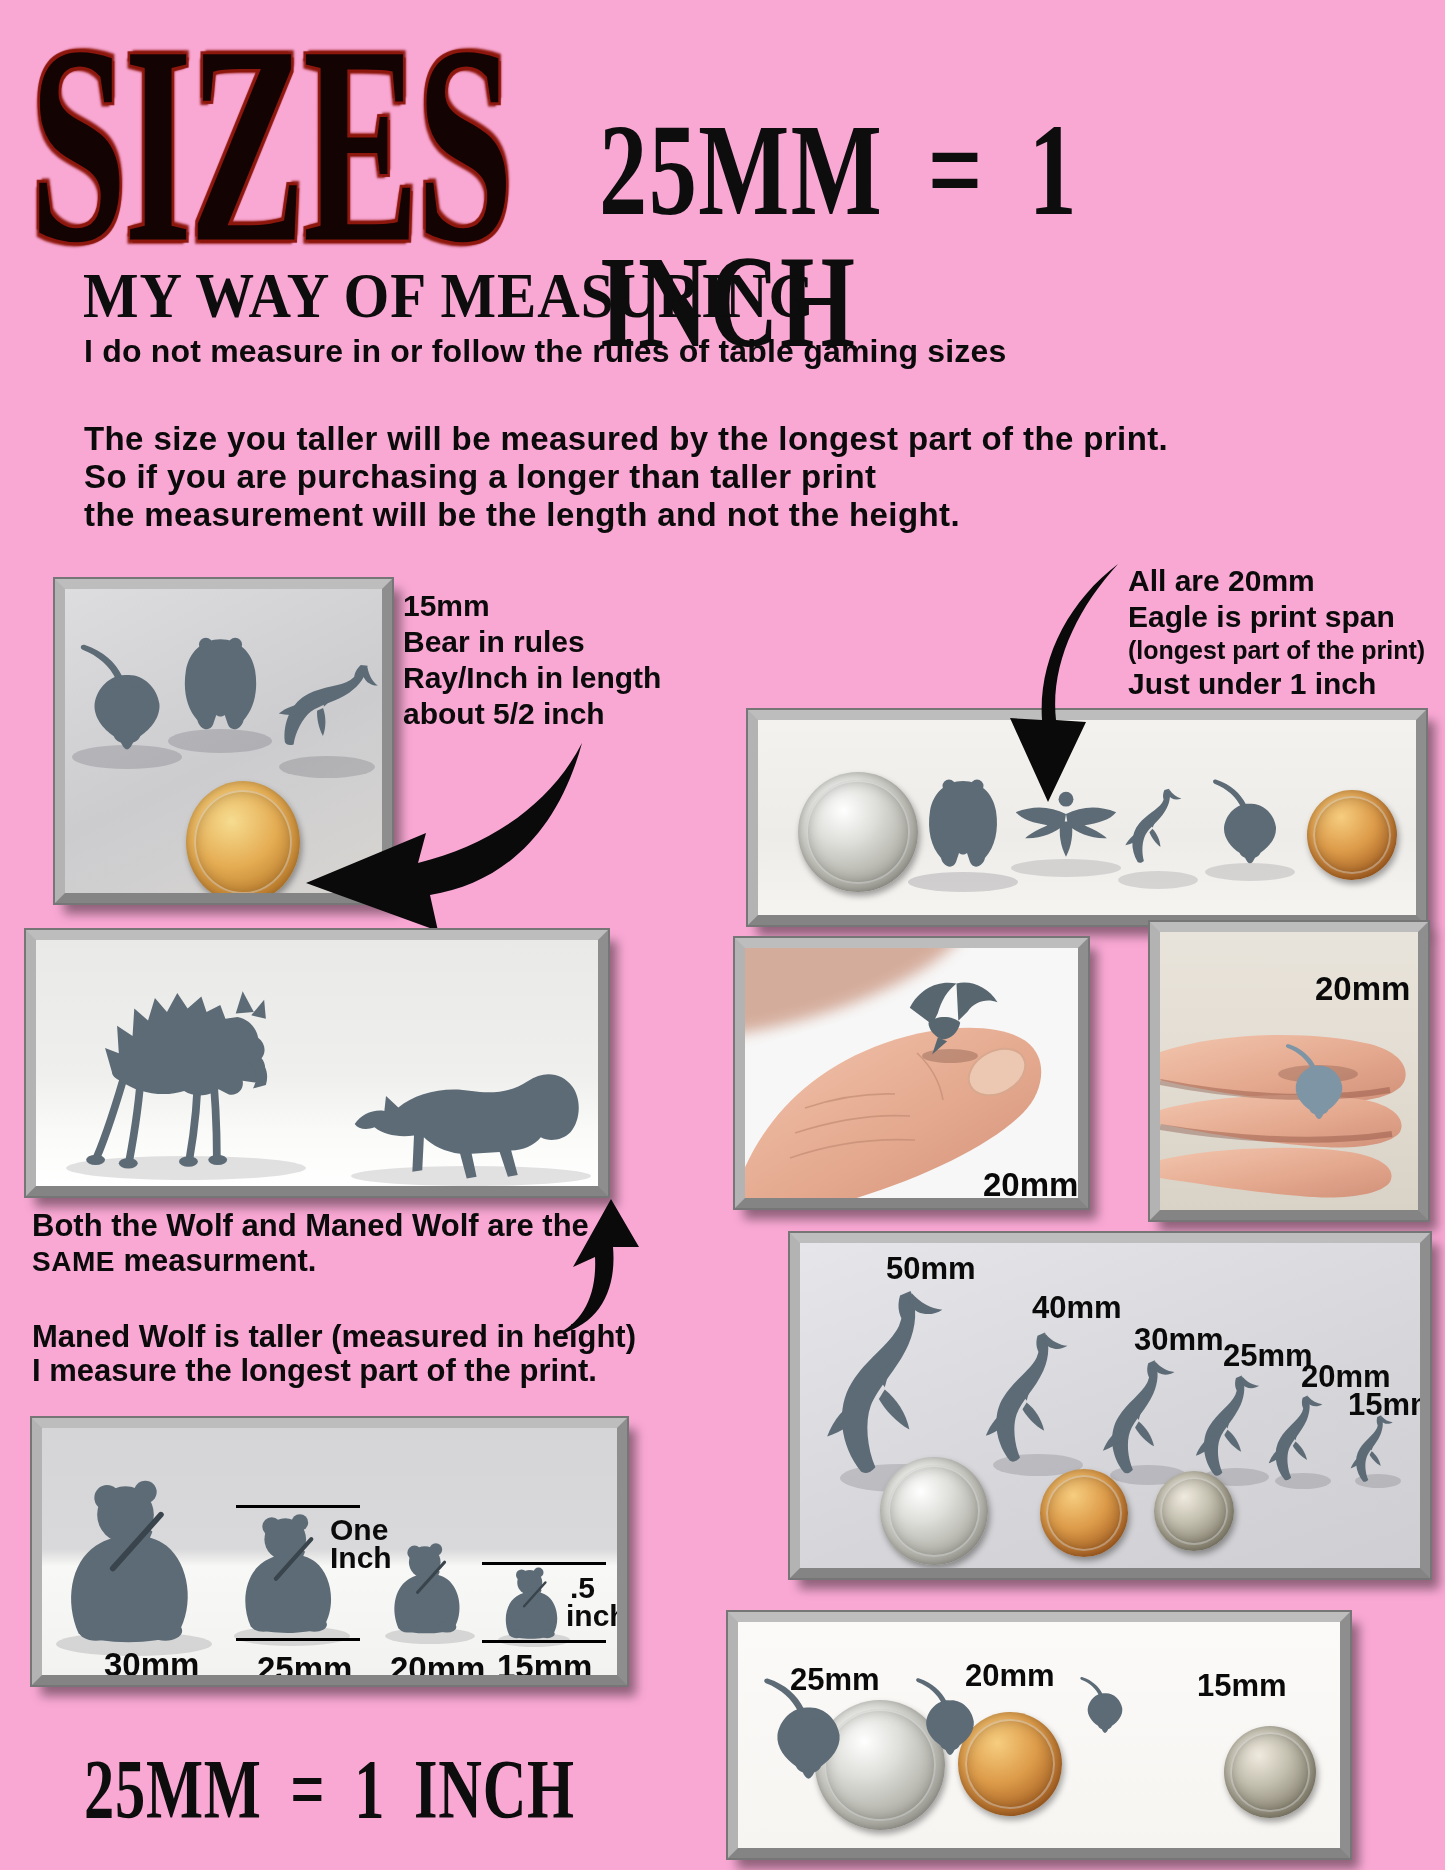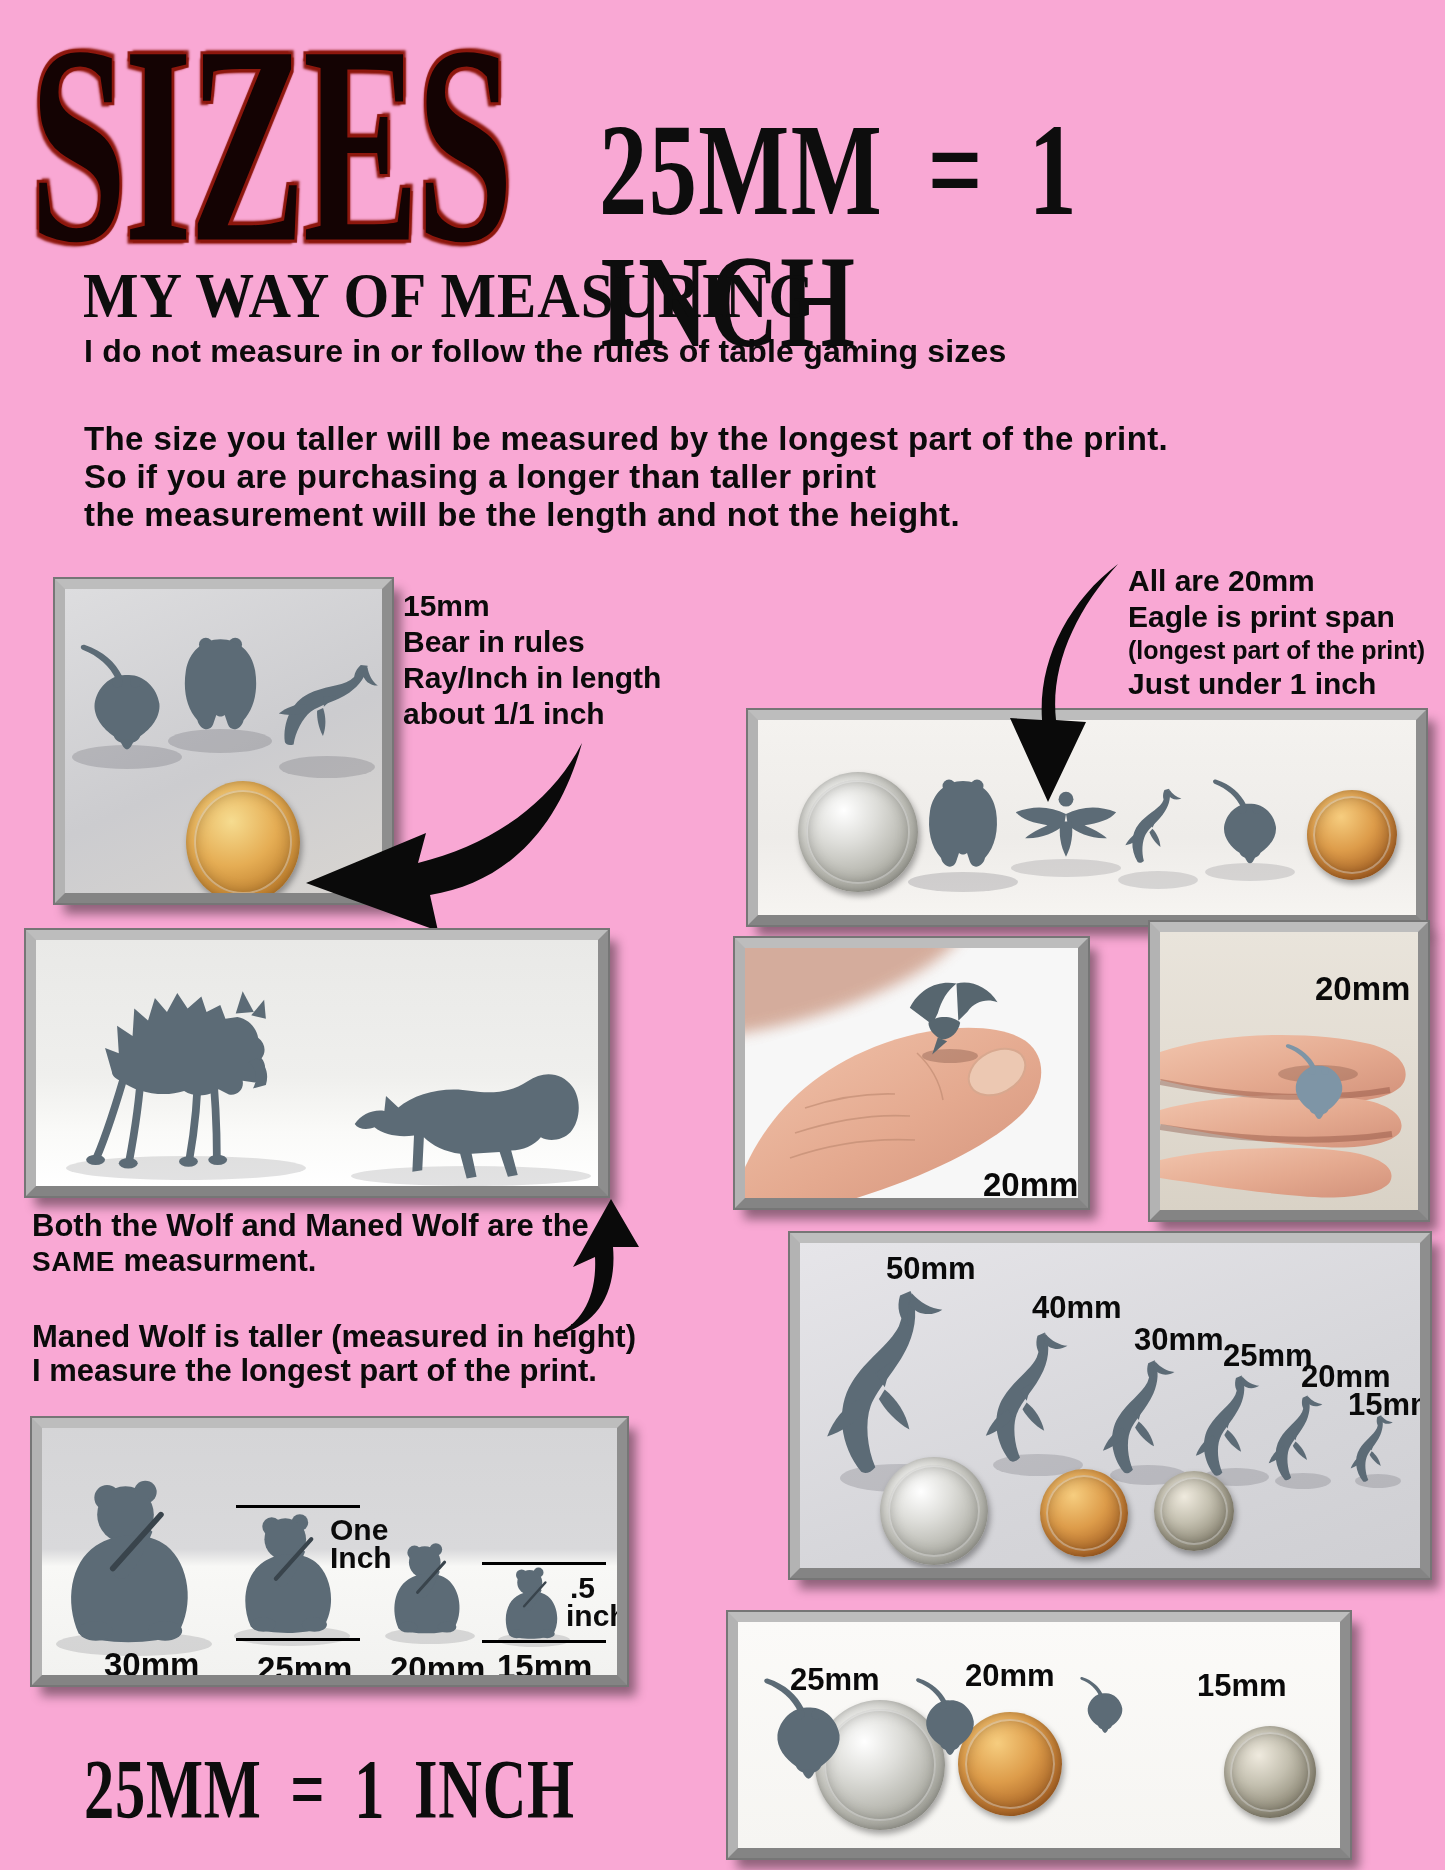--- a/index.html
+++ b/index.html
@@ -160,21 +160,21 @@
           </g>
         <use href="#m-bear" x="103" y="44" width="105" height="105"></use>
       </svg>
       <div class="coin coin-penny-gold" style="left:121px;top:192px;width:114px;height:122px"></div>
     </div>
   </div>
 
   <div class="abs cap" style="left:403px;top:588px">15mm</div>
   <div class="abs cap" style="left:403px;top:624px">Bear in rules</div>
   <div class="abs cap" style="left:403px;top:660px">Ray/Inch in length</div>
-  <div class="abs cap" style="left:403px;top:696px">about 1/1 inch</div>
+  <div class="abs cap" style="left:403px;top:696px">about 5/2 inch</div>
 
   <svg class="arrow" style="left:300px;top:735px" width="290" height="210" viewBox="0 0 290 210">
     <path fill="#0a0a0a" d="M282,8 C250,70 190,110 118,128 L126,98 L6,148 L138,196 L130,160 C205,148 258,96 282,8 Z"></path>
   </svg>
 
   <div class="abs cap" style="left:1128px;top:563px">All are 20mm</div>
   <div class="abs cap" style="left:1128px;top:599px">Eagle is print span</div>
   <div class="abs cap-small" style="left:1128px;top:636px">(longest part of the print)</div>
   <div class="abs cap" style="left:1128px;top:666px">Just under 1 inch</div>
   <svg class="arrow" style="left:990px;top:560px;z-index:5" width="140" height="245" viewBox="0 0 140 245">

